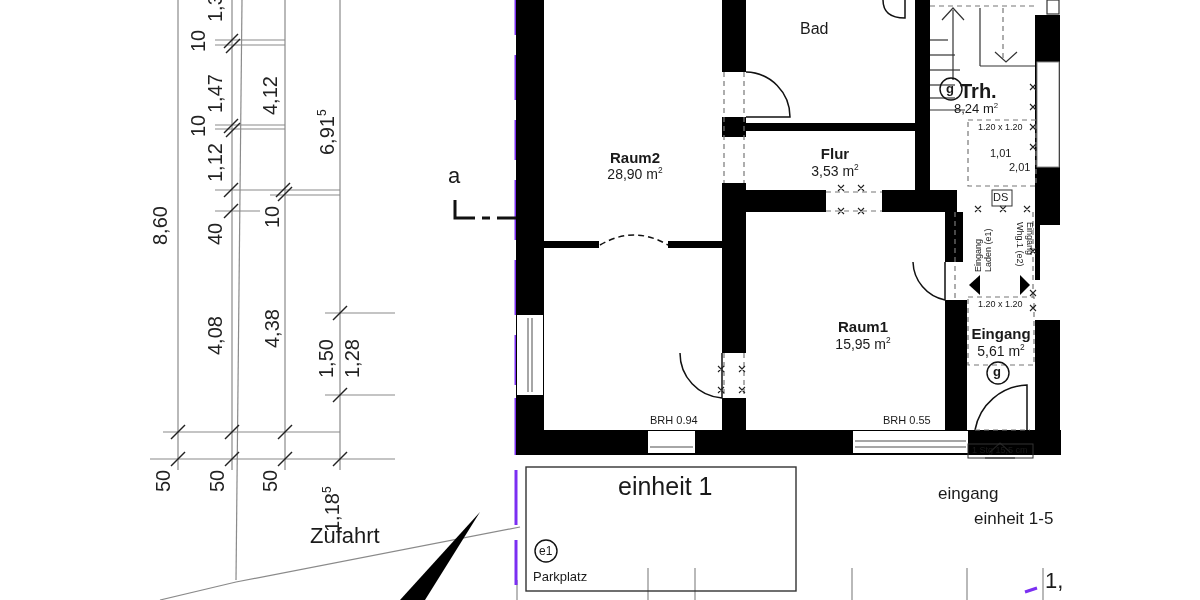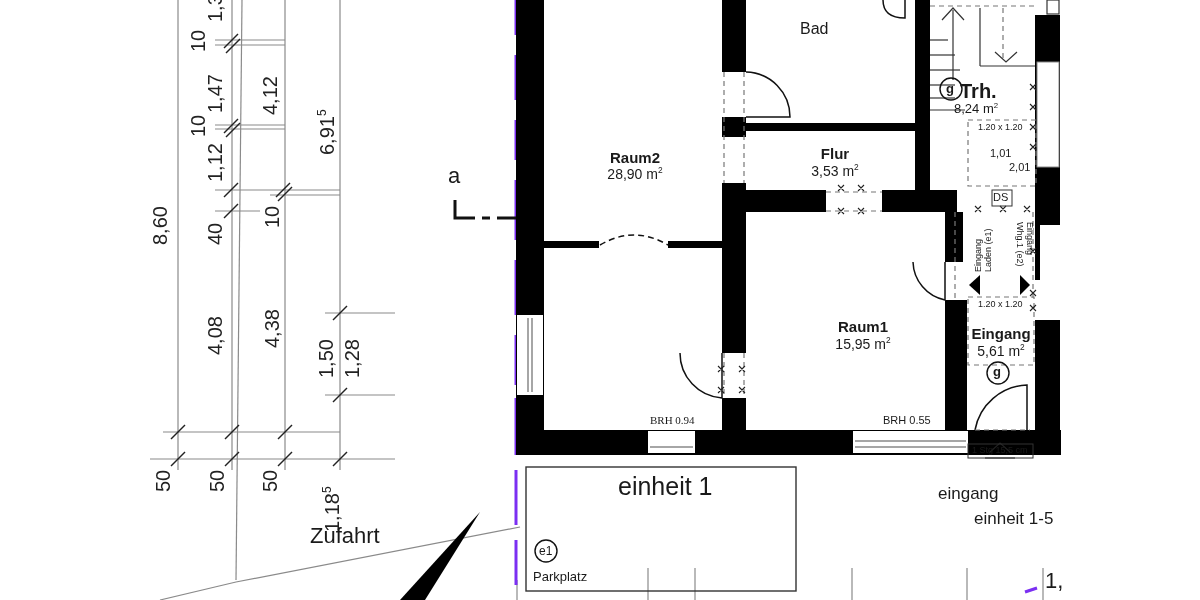--- a/index.html
+++ b/index.html
@@ -246,21 +246,21 @@
   <div class="room-name">Raum1</div>
   <div class="room-area" style="margin-top:3px;"><span>15,95 m</span><sup>2</sup></div>
 </div>
 
 <div class="lbl" style="left:968px; top:326px; width:66px;">
   <div class="room-name">Eingang</div>
   <div class="room-area" style="margin-top:3px;"><span>5,61 m</span><sup>2</sup></div>
 </div>
 <div class="lbl" style="left:993px; top:365px; font-size:13px; font-weight:bold;">g</div>
 
-<div class="lbl small" style="left:650px; top:415px; font-size:11px;font-family:Liberation Serif, serif;">BRH 0.94</div>
+<div class="lbl small" style="left:650px; top:415px; font-size:11px;">BRH 0.94</div>
 <div class="lbl small" style="left:883px; top:415px; font-size:11px;text-align:right;">BRH 0.55</div>
 <div class="lbl tiny" style="left:978px; top:123px;">1.20 x 1.20</div>
 <div class="lbl tiny" style="left:978px; top:300px;">1.20 x 1.20</div>
 <div class="lbl" style="left:990px; top:148px; font-size:11px;">1,01</div>
 <div class="lbl" style="left:1009px; top:162px; font-size:11px;">2,01</div>
 <div class="lbl" style="left:993px; top:192px; font-size:11px;">DS</div>
 <div class="lbl tiny vert" style="left:974px; top:272px; width:50px; white-space:normal; line-height:1.1;">Eingang Laden (e1)</div>
 <div class="lbl tiny vert" style="left:1010px; top:272px; width:50px; white-space:normal; line-height:1.1; transform:rotate(90deg); left:1034px; top:222px;">Eingang Whg.1 (e2)</div>
 <div class="lbl tiny" style="left:972px; top:446px;">1 Stg 15,5 cm</div>
 

